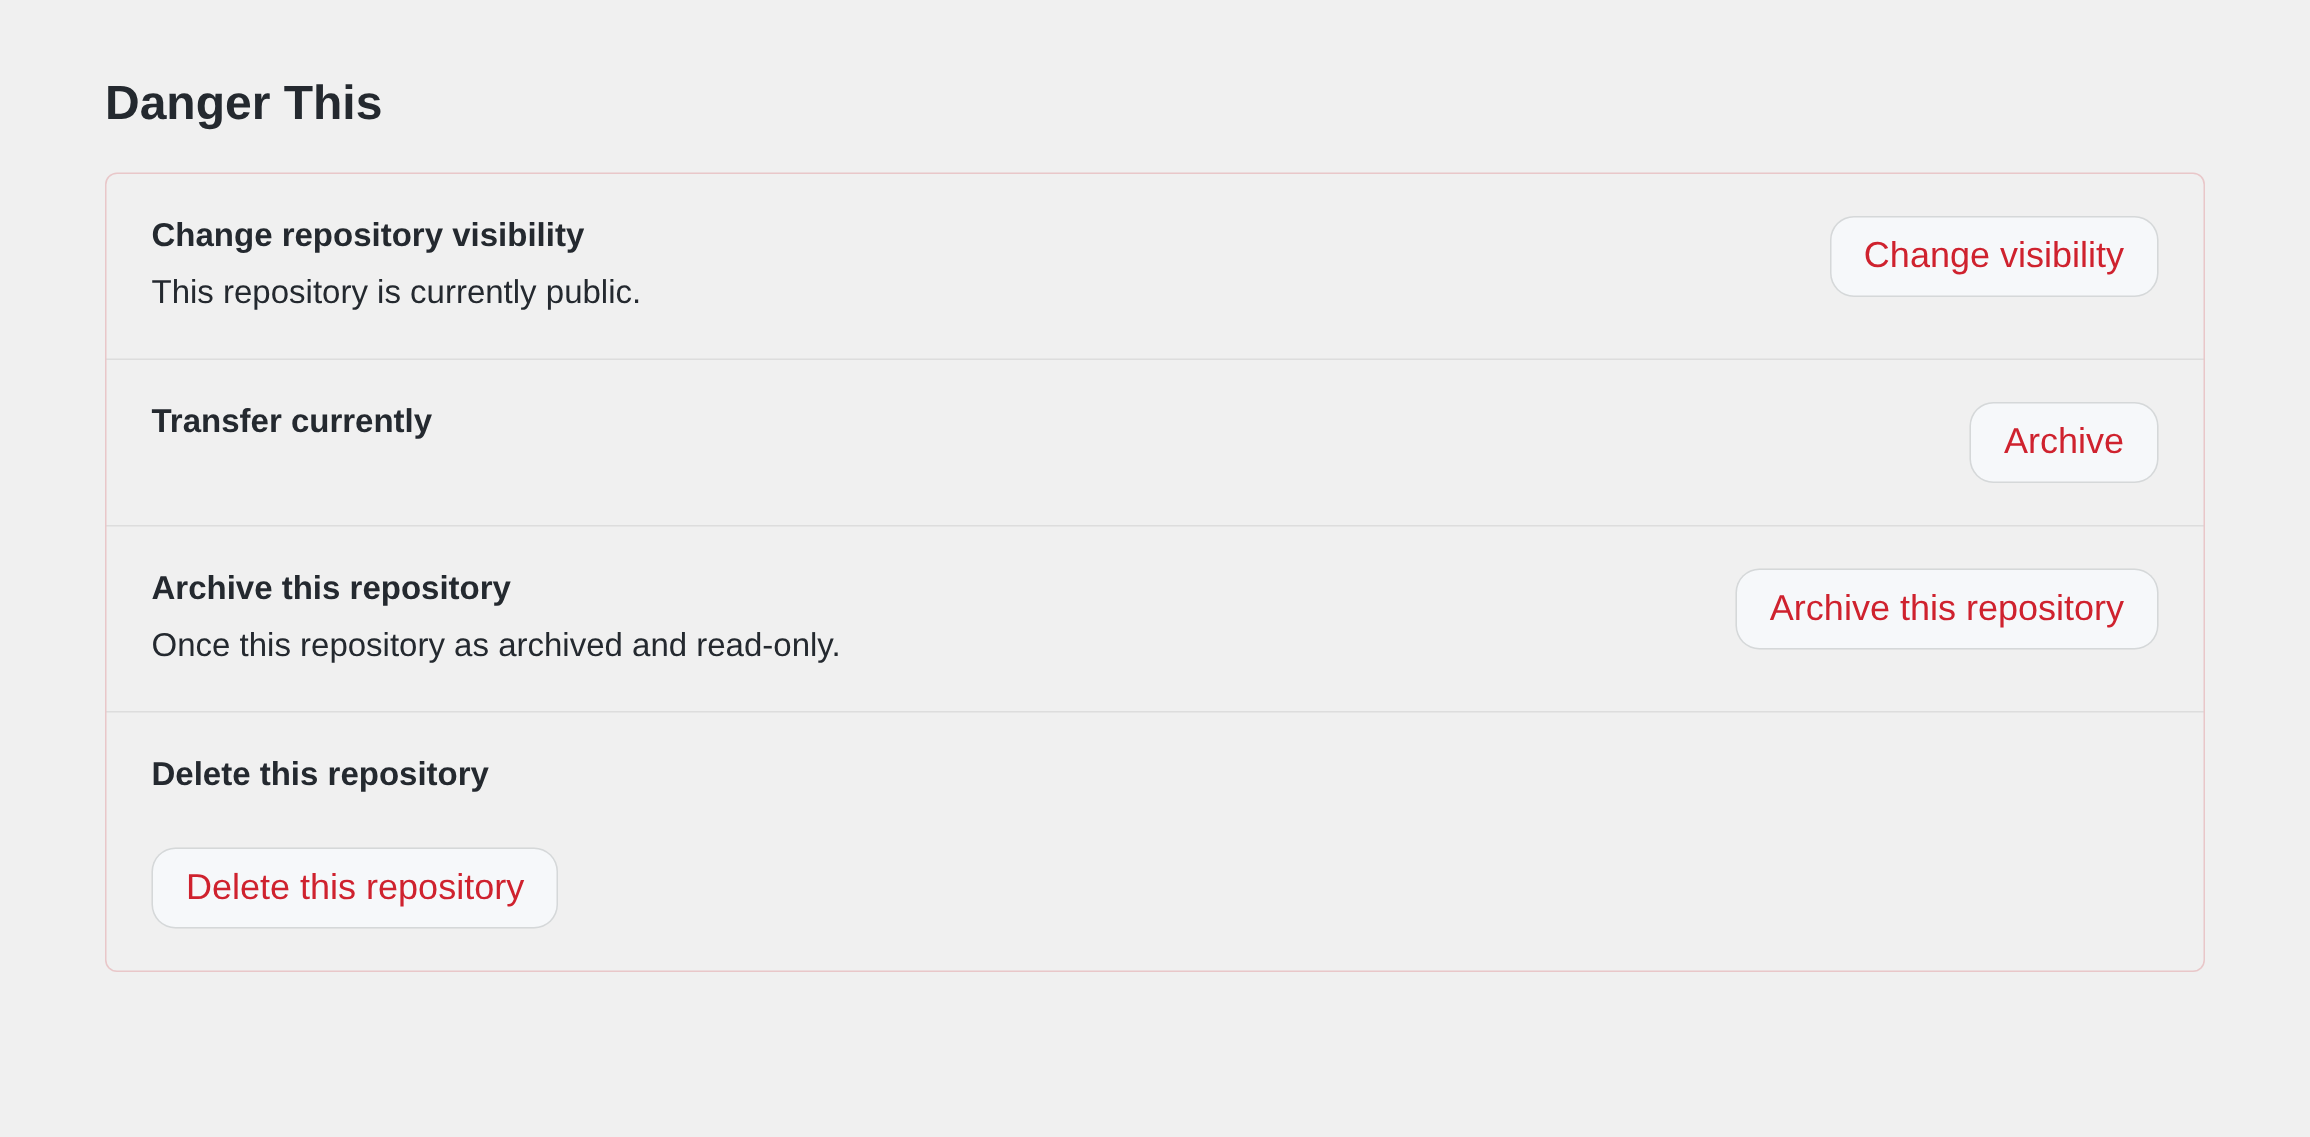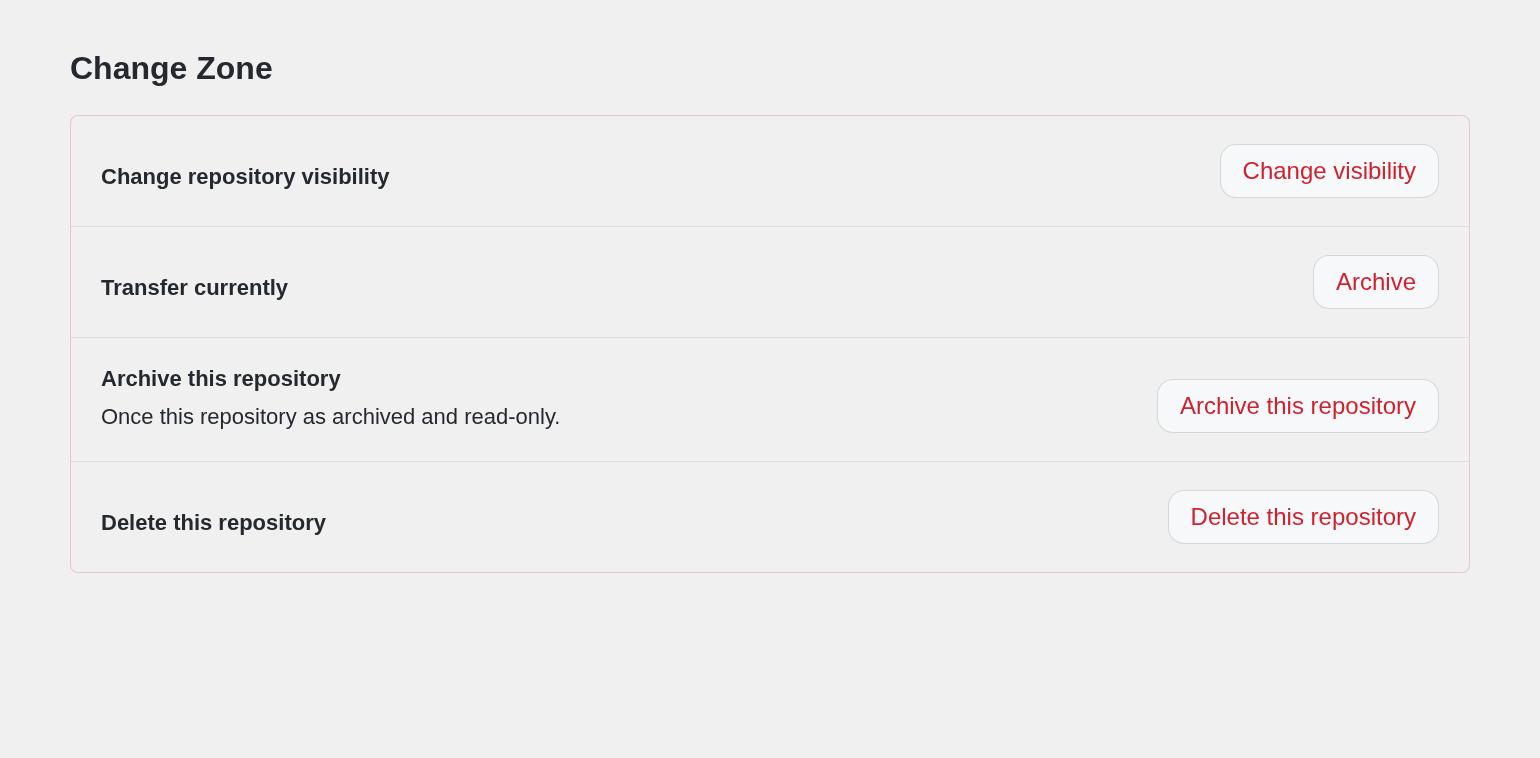--- a/index.html
+++ b/index.html
@@ -19,28 +19,29 @@
       color: #24292f;
       margin-bottom: 28px;
     }
     .danger-box {
       border: 1px solid rgba(207, 34, 46, 0.2);
       border-radius: 8px;
       background-color: #f0f0f0;
     }
     .danger-row {
       display: flex;
-      align-items: flex-end;
+      align-items: flex-start;
       justify-content: space-between;
       padding: 28px 30px;
       border-bottom: 1px solid rgba(0, 0, 0, 0.08);
       gap: 28px;
     }
     .danger-row:last-child {
       border-bottom: none;
+      flex-direction: column;
     }
     .row-text {
       flex: 1;
     }
     .row-title {
       font-size: 22px;
       font-weight: 600;
       color: #24292f;
       margin-bottom: 8px;
     }
@@ -59,27 +60,28 @@
       font-weight: 500;
       color: #cf222e;
       cursor: pointer;
       white-space: nowrap;
       font-family: inherit;
     }
   </style>
 </head>
 <body>
 
-<h2 class="section-title">Change Zone</h2>
+<h2 class="section-title">Danger This</h2>
 
 <div class="danger-box">
 
   <div class="danger-row">
     <div class="row-text">
       <div class="row-title">Change repository visibility</div>
+      <div class="row-desc">This repository is currently public.</div>
     </div>
     <button class="danger-button">Change visibility</button>
   </div>
 
   <div class="danger-row">
     <div class="row-text">
       <div class="row-title">Transfer currently</div>
     </div>
     <button class="danger-button">Archive</button>
   </div>

